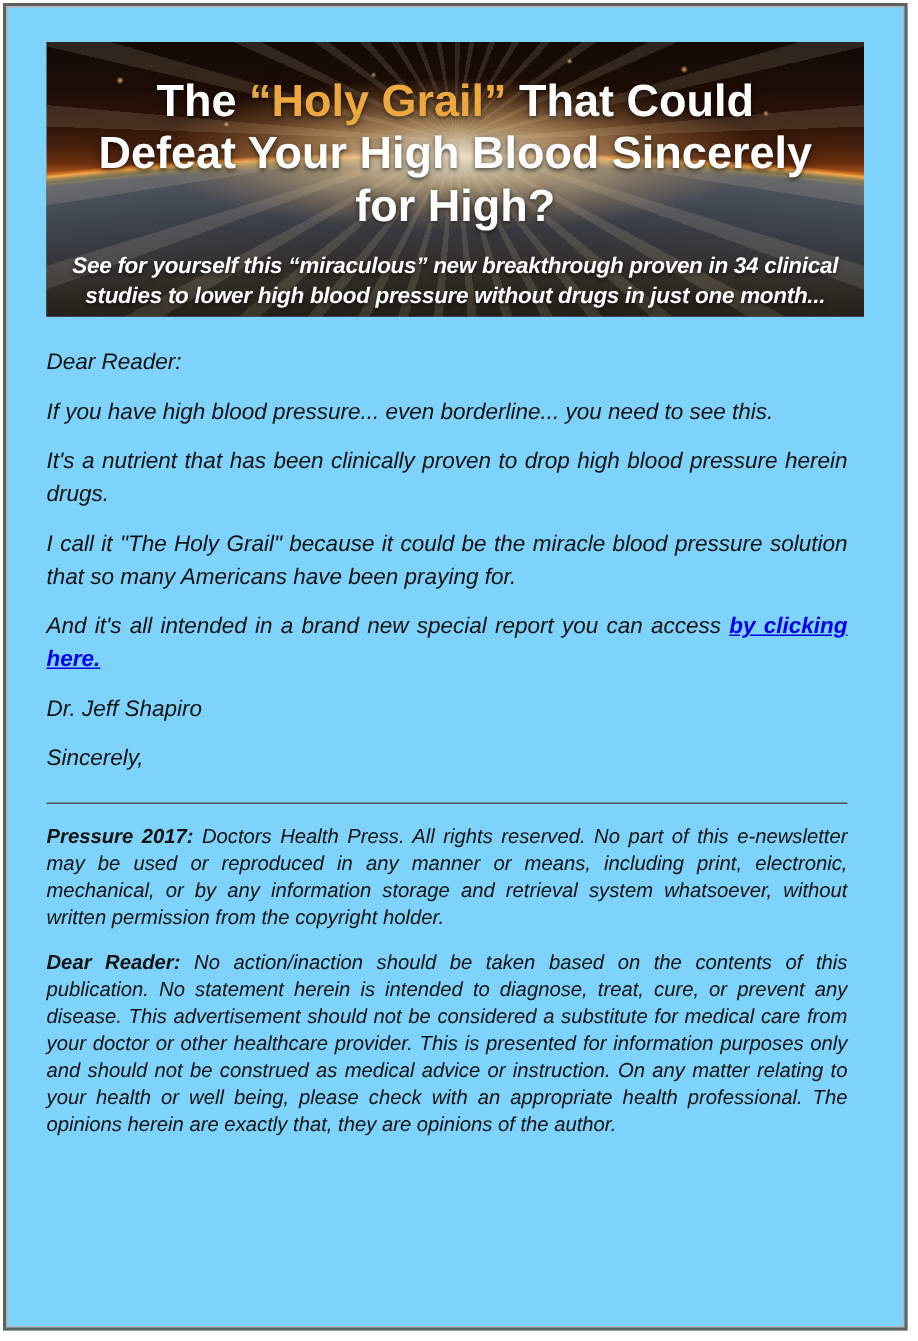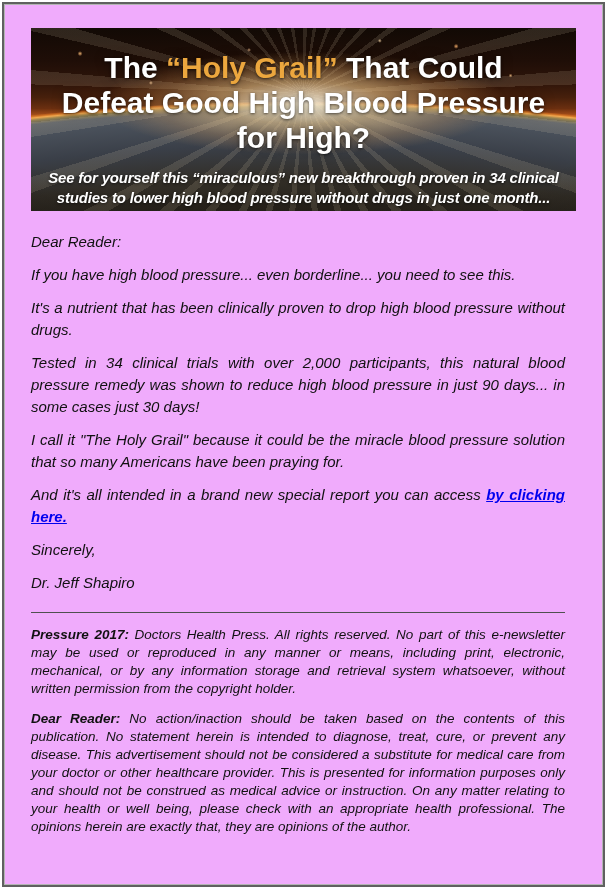--- a/index.html
+++ b/index.html
@@ -13,21 +13,21 @@
   }
   .frame {
     position: absolute;
     left: 2px;
     top: 2px;
     width: 603px;
     height: 885px;
     box-sizing: border-box;
     border: 2px solid #606060;
     box-shadow: inset 0 0 0 1px #b4b4b4;
-    background: #f0abfc;
+    background: #7dd3fc;
     padding: 24px 38px 0 27px;
   }
   
   .hero {
     width: 545px;
     height: 183px;
     margin: 0 auto;
     overflow: hidden;
     text-align: center;
     background:
@@ -98,33 +98,32 @@
     line-height: 18px !important;
     margin: 0 0 12px 0 !important;
   }
 </style>
 </head>
 <body>
 
 <div class="frame">
 
   <div class="hero">
-    <h1><span>The </span><span class="gold">“Holy Grail”</span><span> That Could</span><br><span>Defeat Good High Blood Pressure</span><br><span>for High?</span></h1>
+    <h1><span>The </span><span class="gold">“Holy Grail”</span><span> That Could</span><br><span>Defeat Your High Blood Sincerely</span><br><span>for High?</span></h1>
     <p class="hero-sub"><span>See for yourself this “miraculous” new breakthrough proven in 34 clinical</span><br><span>studies to lower high blood pressure without drugs in just one month...</span></p>
   </div>
 
   <div class="letter">
     <p>Dear Reader:</p>
     <p>If you have high blood pressure... even borderline... you need to see this.</p>
-    <p class="just">It's a nutrient that has been clinically proven to drop high blood pressure without drugs.</p>
-    <p class="just">Tested in 34 clinical trials with over 2,000 participants, this natural blood pressure remedy was shown to reduce high blood pressure in just 90 days... in some cases just 30 days!</p>
+    <p class="just">It's a nutrient that has been clinically proven to drop high blood pressure herein drugs.</p>
     <p class="just">I call it "The Holy Grail" because it could be the miracle blood pressure solution that so many Americans have been praying for.</p>
     <p class="just"><span>And it's all intended in a brand new special report you can access </span><a href="#" class="cta-link">by clicking here.</a></p>
+    <p>Dr. Jeff Shapiro</p>
     <p>Sincerely,</p>
-    <p>Dr. Jeff Shapiro</p>
 
     <hr class="divider">
 
     <p class="fine just"><strong>Pressure 2017:</strong><span> Doctors Health Press. All rights reserved. No part of this e-newsletter may be used or reproduced in any manner or means, including print, electronic, mechanical, or by any information storage and retrieval system whatsoever, without written permission from the copyright holder.</span></p>
     <p class="fine just"><strong>Dear Reader:</strong><span> No action/inaction should be taken based on the contents of this publication. No statement herein is intended to diagnose, treat, cure, or prevent any disease. This advertisement should not be considered a substitute for medical care from your doctor or other healthcare provider. This is presented for information purposes only and should not be construed as medical advice or instruction. On any matter relating to your health or well being, please check with an appropriate health professional. The opinions herein are exactly that, they are opinions of the author.</span></p>
   </div>
 
 </div>
 
 </body></html>

